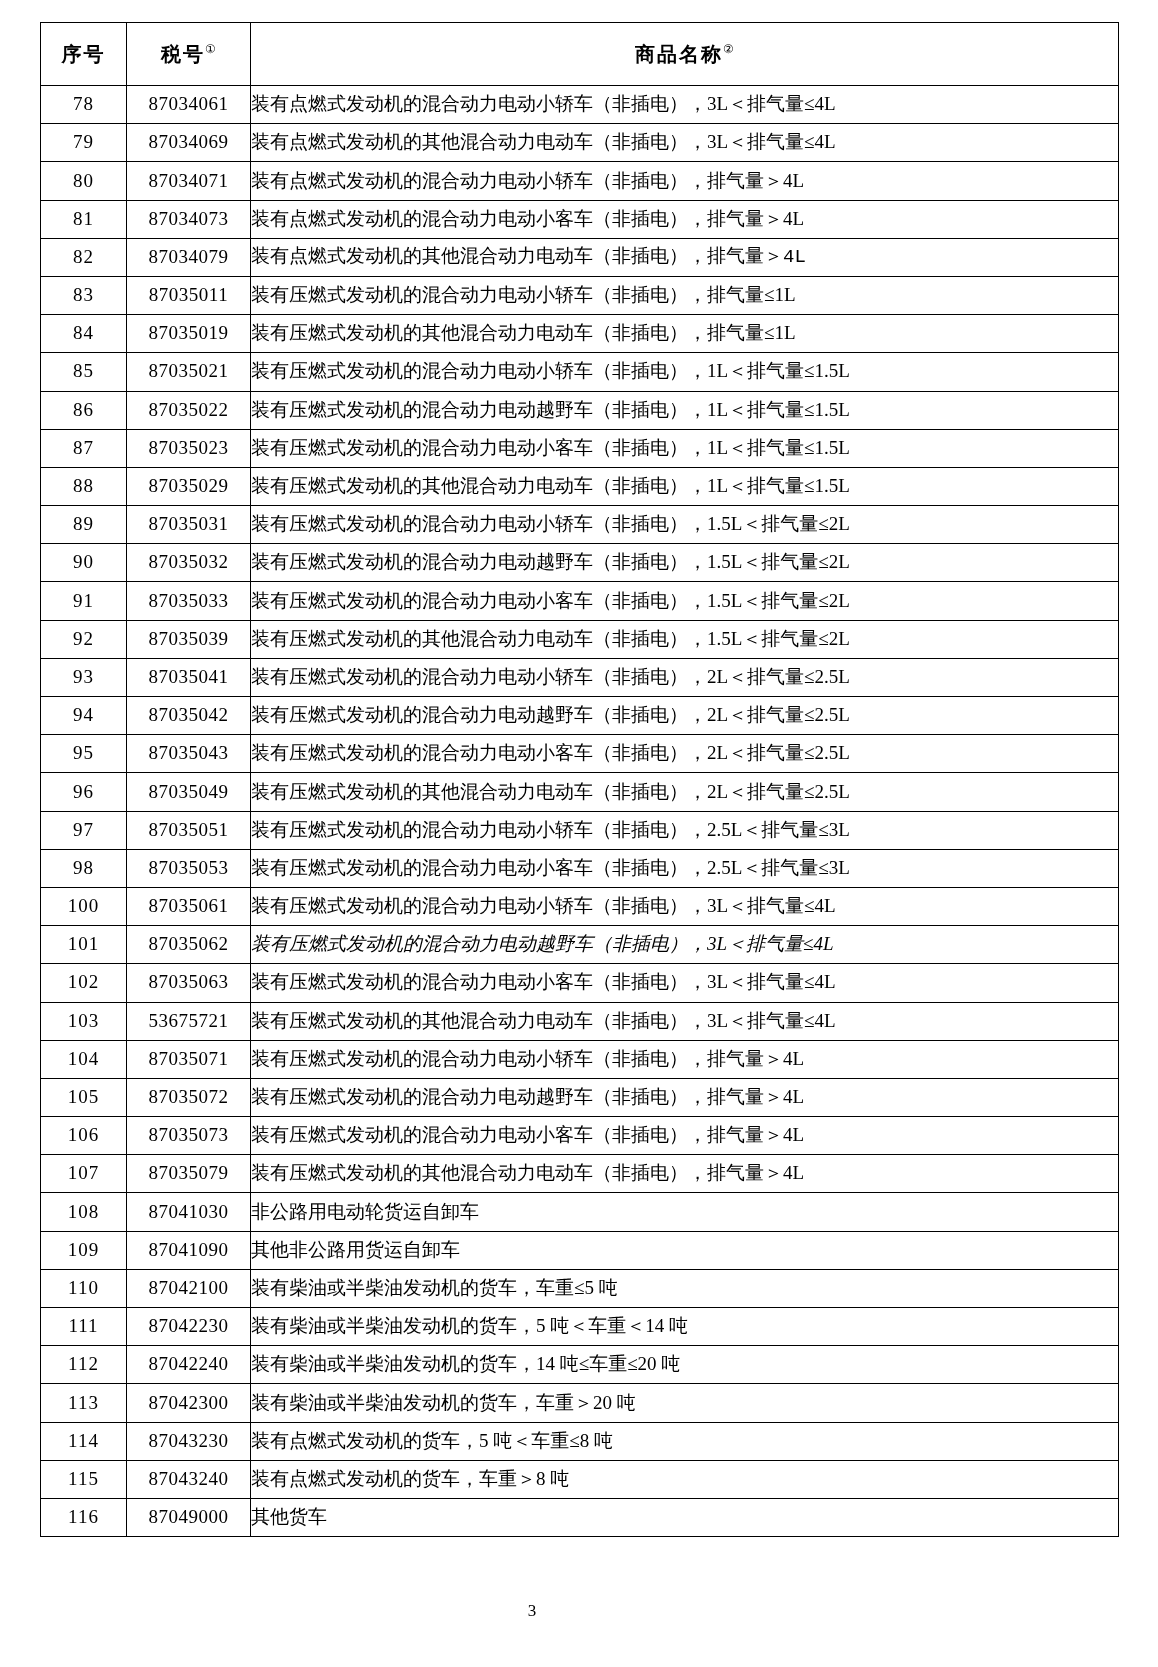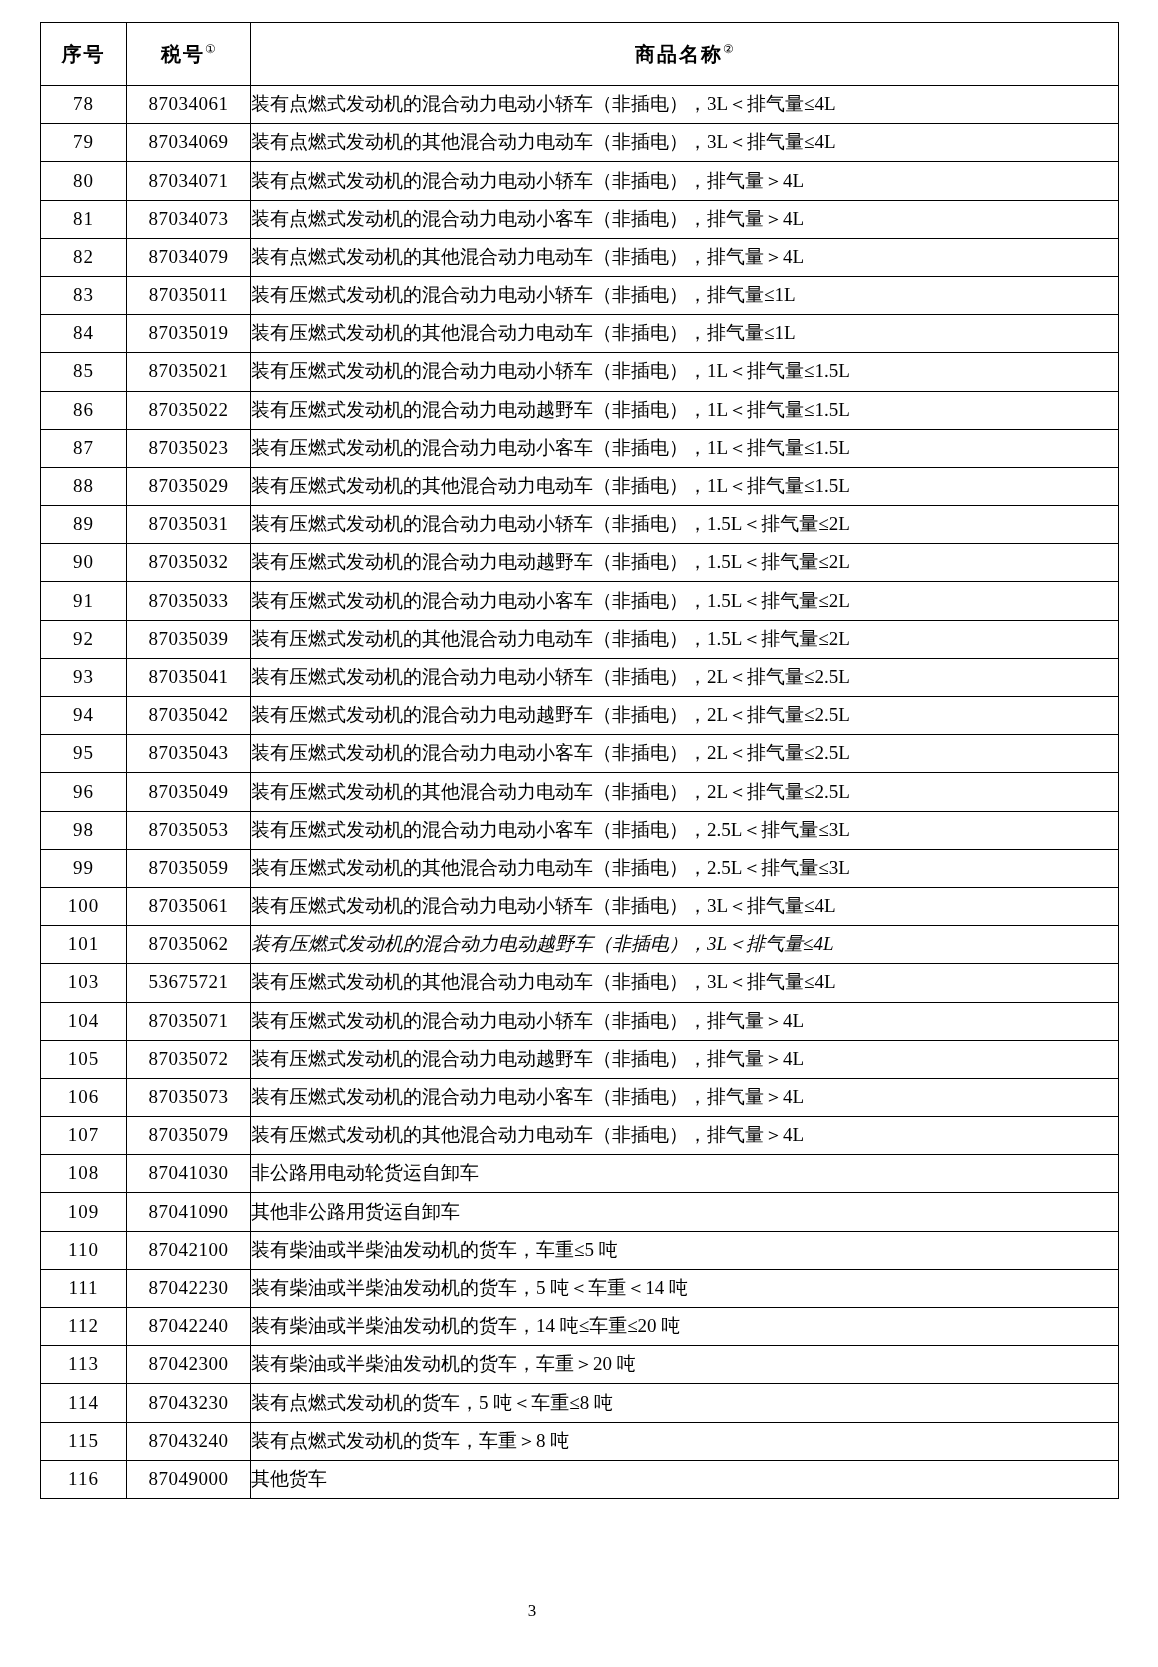--- a/index.html
+++ b/index.html
@@ -115,21 +115,21 @@
           <td class="name"><span style="white-space: nowrap;">装有点燃式发动机的混合动力电动小轿车（非插电），排气量＞4L</span></td>
         </tr>
         <tr>
           <td class="seq">81</td>
           <td class="code">87034073</td>
           <td class="name"><span style="white-space: nowrap;">装有点燃式发动机的混合动力电动小客车（非插电），排气量＞4L</span></td>
         </tr>
         <tr>
           <td class="seq">82</td>
           <td class="code">87034079</td>
-          <td class="name"><span style="white-space: nowrap;">装有点燃式发动机的其他混合动力电动车（非插电），排气量＞4L</span></td>
+          <td class="name"><span style="white-space: nowrap; font-family: Liberation Mono, monospace;">装有点燃式发动机的其他混合动力电动车（非插电），排气量＞4L</span></td>
         </tr>
         <tr>
           <td class="seq">83</td>
           <td class="code">87035011</td>
           <td class="name"><span style="white-space: nowrap;">装有压燃式发动机的混合动力电动小轿车（非插电），排气量≤1L</span></td>
         </tr>
         <tr>
           <td class="seq">84</td>
           <td class="code">87035019</td>
           <td class="name"><span style="white-space: nowrap;">装有压燃式发动机的其他混合动力电动车（非插电），排气量≤1L</span></td>
@@ -188,40 +188,45 @@
           <td class="seq">95</td>
           <td class="code">87035043</td>
           <td class="name wide"><span style="white-space: nowrap;">装有压燃式发动机的混合动力电动小客车（非插电），2L＜排气量≤2.5L</span></td>
         </tr>
         <tr>
           <td class="seq">96</td>
           <td class="code">87035049</td>
           <td class="name wide"><span style="white-space: nowrap;">装有压燃式发动机的其他混合动力电动车（非插电），2L＜排气量≤2.5L</span></td>
         </tr>
         <tr>
+          <td class="seq">97</td>
+          <td class="code">87035051</td>
+          <td class="name wide"><span style="white-space: nowrap;">装有压燃式发动机的混合动力电动小轿车（非插电），2.5L＜排气量≤3L</span></td>
+        </tr>
+        <tr>
           <td class="seq">98</td>
           <td class="code">87035053</td>
           <td class="name wide"><span style="white-space: nowrap;">装有压燃式发动机的混合动力电动小客车（非插电），2.5L＜排气量≤3L</span></td>
         </tr>
         <tr>
-          <td class="seq">99</td>
-          <td class="code">87035059</td>
-          <td class="name wide"><span style="white-space: nowrap;">装有压燃式发动机的其他混合动力电动车（非插电），2.5L＜排气量≤3L</span></td>
-        </tr>
-        <tr>
           <td class="seq">100</td>
           <td class="code">87035061</td>
           <td class="name"><span style="white-space: nowrap;">装有压燃式发动机的混合动力电动小轿车（非插电），3L＜排气量≤4L</span></td>
         </tr>
         <tr>
           <td class="seq">101</td>
           <td class="code">87035062</td>
           <td class="name"><span style="white-space: nowrap; font-style: italic;">装有压燃式发动机的混合动力电动越野车（非插电），3L＜排气量≤4L</span></td>
         </tr>
         <tr>
+          <td class="seq">102</td>
+          <td class="code">87035063</td>
+          <td class="name"><span style="white-space: nowrap;">装有压燃式发动机的混合动力电动小客车（非插电），3L＜排气量≤4L</span></td>
+        </tr>
+        <tr>
           <td class="seq">103</td>
           <td class="code">53675721</td>
           <td class="name"><span style="white-space: nowrap;">装有压燃式发动机的其他混合动力电动车（非插电），3L＜排气量≤4L</span></td>
         </tr>
         <tr>
           <td class="seq">104</td>
           <td class="code">87035071</td>
           <td class="name"><span style="white-space: nowrap;">装有压燃式发动机的混合动力电动小轿车（非插电），排气量＞4L</span></td>
         </tr>
         <tr>

